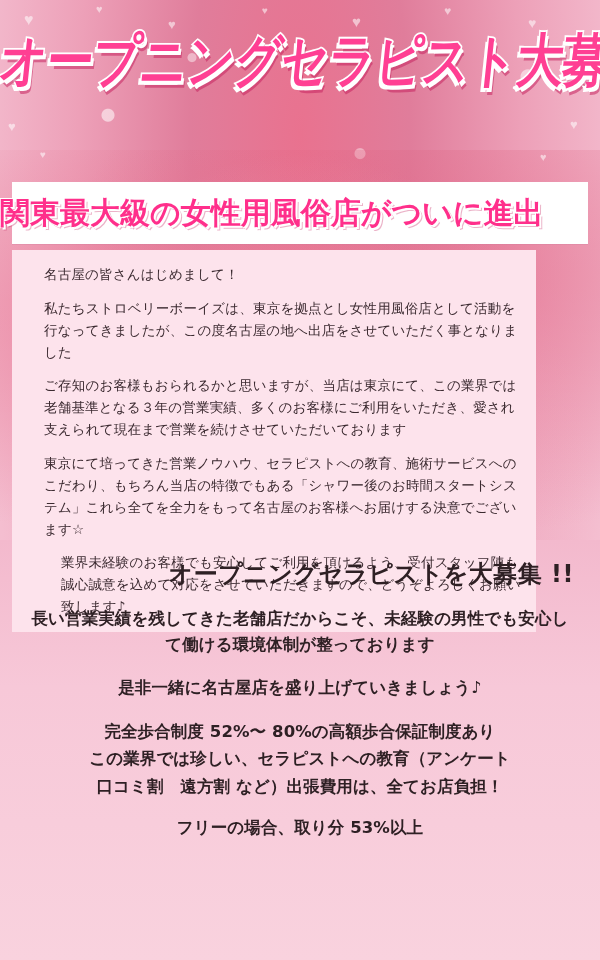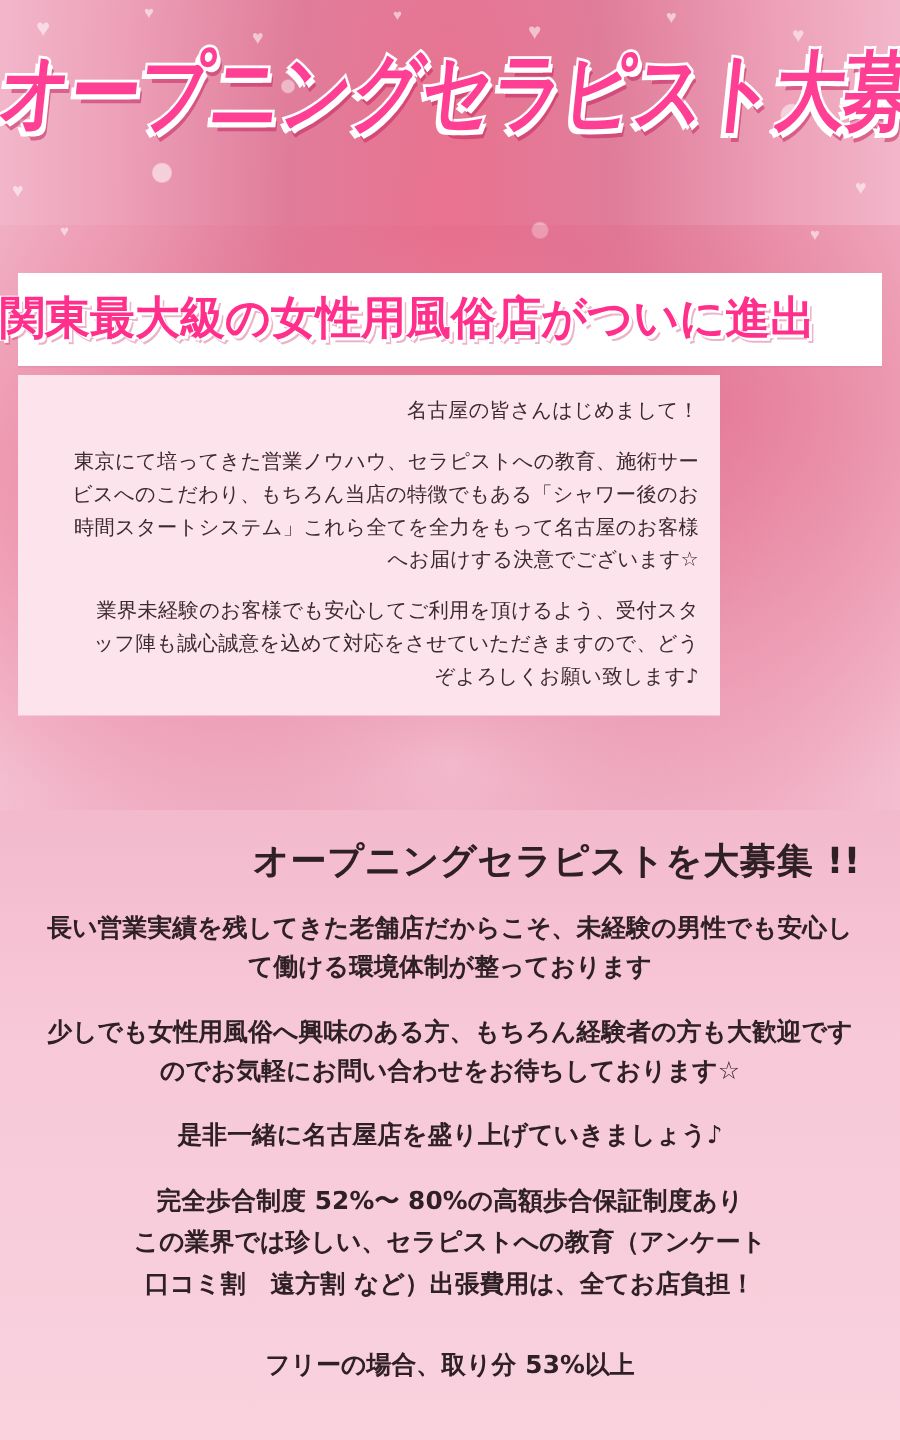--- a/index.html
+++ b/index.html
@@ -122,25 +122,24 @@
       3px 3px 0 rgba(198,37,97,0.35);
     line-height: 54px;
     white-space: nowrap;
   }
 
   
   .panel-intro {
     position: absolute;
     top: 250px;
     left: 12px;
-    width: 468px;
+    width: 524px;
     background: #fde3ec;
     padding: 14px 14px 14px 32px;
     box-sizing: border-box;
-    text-align: right;
   }
   .panel-intro p {
     margin: 0 0 12px 0;
     font-family: "DejaVu Sans", "Liberation Sans", sans-serif;
     font-size: 13.5px;
     line-height: 1.62;
     color: #3b2a30;
     letter-spacing: 0.2px;
   }
   .panel-intro p:last-child { margin-bottom: 0; margin-left: 17px; }
@@ -167,21 +166,21 @@
     margin: 0 0 18px 0;
     font-family: "DejaVu Sans", "Liberation Sans", sans-serif;
     font-size: 16.5px;
     font-weight: bold;
     line-height: 1.55;
     color: #2e2024;
     letter-spacing: 0.1px;
     text-align: center;
   }
   .recruit p.tight { margin-bottom: 2px; }
-  .recruit p.tight2 { margin-bottom: 28px; }
+  .recruit p.tight2 { margin-bottom: 16px; }
   .recruit p:last-child { margin-bottom: 14px; }
 </style>
 </head>
 <body>
 
 <div class="bg"></div>
 <div class="bg-mid"></div>
 <div class="bg-bottom"></div>
 <div class="bg-hearts">
   <span class="heart" style="left:24px;  top:12px;  font-size:16px;">♥</span>
@@ -201,28 +200,29 @@
 
   <div class="title-wrap">
     <div class="main-title">オープニングセラピスト大募集</div>
   </div>
 
   <div class="band"></div>
   <div class="band-text">関東最大級の女性用風俗店がついに進出</div>
 
   <div class="panel-intro">
     <p>名古屋の皆さんはじめまして！</p>
+    <p>私たちストロベリーボーイズは、東京を拠点とし女性用風俗店として活動を行なってきましたが、この度名古屋の地へ出店をさせていただく事となりました</p>
+    <p>ご存知のお客様もおられるかと思いますが、当店は東京にて、この業界では老舗基準となる３年の営業実績、多くのお客様にご利用をいただき、愛され支えられて現在まで営業を続けさせていただいております</p>
     <p>東京にて培ってきた営業ノウハウ、セラピストへの教育、施術サービスへのこだわり、もちろん当店の特徴でもある「シャワー後のお時間スタートシステム」これら全てを全力をもって名古屋のお客様へお届けする決意でございます☆</p>
     <p>業界未経験のお客様でも安心してご利用を頂けるよう、受付スタッフ陣も誠心誠意を込めて対応をさせていただきますので、どうぞよろしくお願い致します♪</p>
   </div>
 
   <div class="recruit">
     <div class="recruit-title">オープニングセラピストを大募集 !!</div>
     <p>長い営業実績を残してきた老舗店だからこそ、未経験の男性でも安心して働ける環境体制が整っております</p>
-    <p>少しでも女性用風俗へ興味のある方、もちろん経験者の方も大歓迎ですのでお気軽にお問い合わせをお待ちしております☆</p>
     <p>是非一緒に名古屋店を盛り上げていきましょう♪</p>
     <p class="tight">完全歩合制度 52%〜 80%の高額歩合保証制度あり</p>
     <p class="tight">この業界では珍しい、セラピストへの教育（アンケート</p>
     <p class="tight2">口コミ割　遠方割 など）出張費用は、全てお店負担！</p>
     <p>フリーの場合、取り分 53%以上</p>
   </div>
 
 </div>
 
 </body></html>

